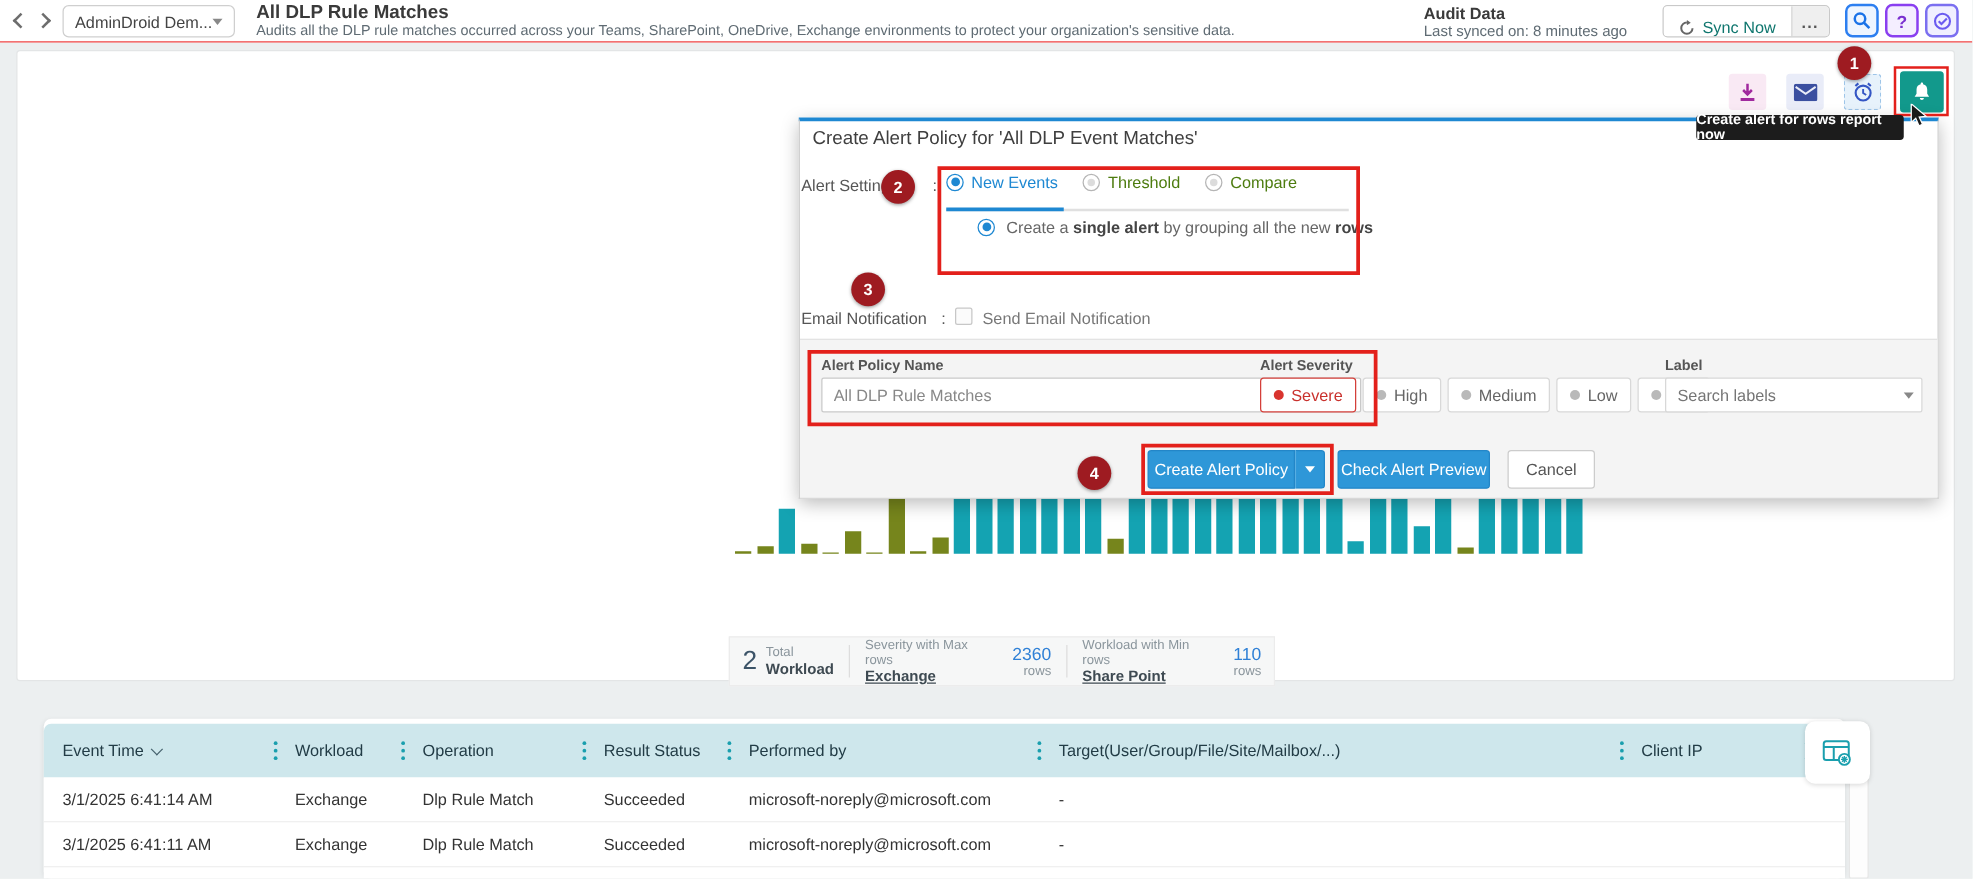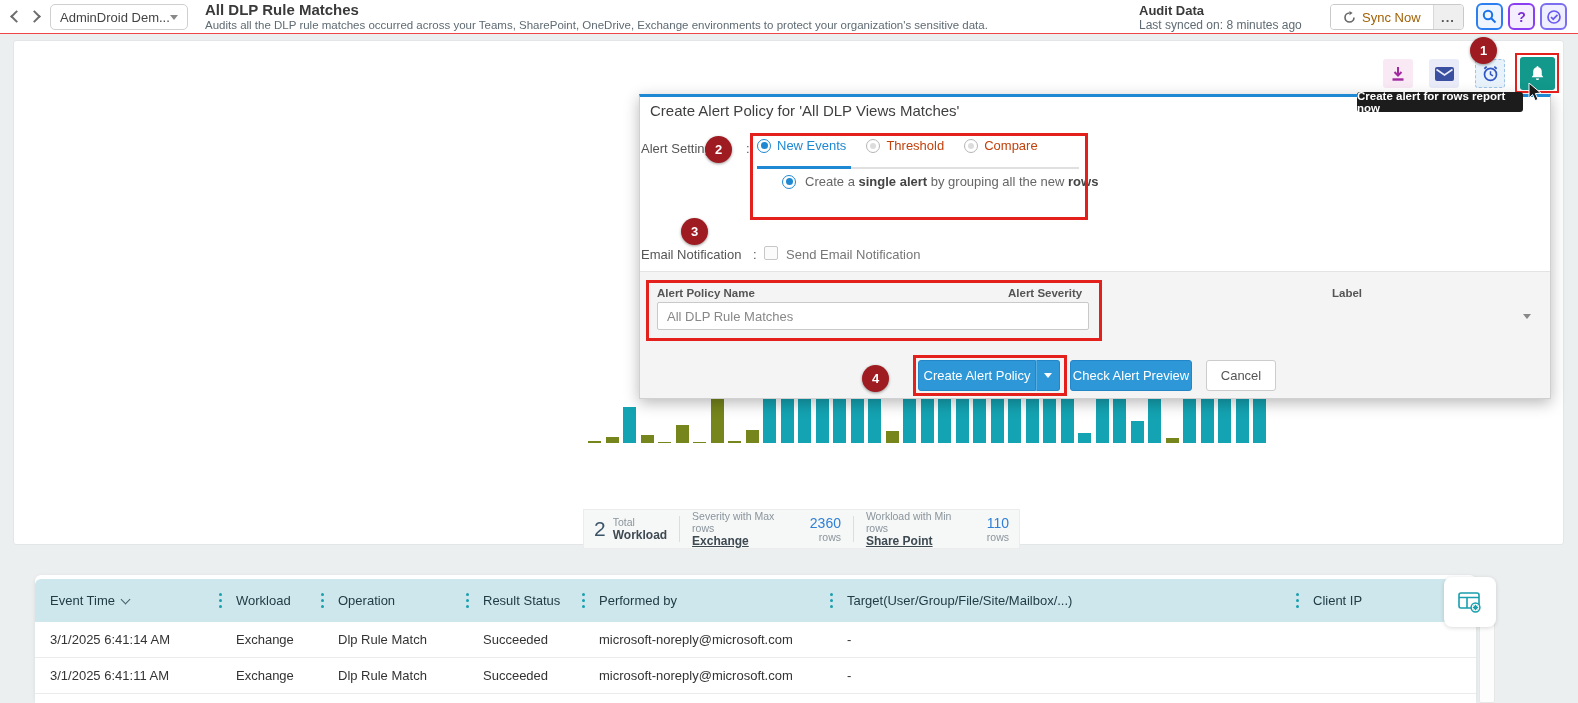--- a/index.html
+++ b/index.html
@@ -12,21 +12,21 @@
   .navchev { position:absolute; top:12px; width:9px; height:9px; border-left:2px solid #6d6d6d; border-bottom:2px solid #6d6d6d; cursor:pointer; }
   .nav-back { left:12px; transform:rotate(45deg); }
   .nav-fwd  { left:30px; transform:rotate(225deg); }
   .tenantbox { position:absolute; left:50px; top:4px; width:138px; height:26px; border:1px solid #cfcfcf; border-radius:5px; background:#fff; display:flex; align-items:center; padding:0 9px; font-size:13px; color:#444; }
   .tenantbox .tri { margin-left:auto; }
   .pagetitle { position:absolute; left:205px; top:1px; font-size:15px; font-weight:bold; color:#3a3a3a; }
   .pagesub { position:absolute; left:205px; top:19px; font-size:11.5px; color:#5f6b73; }
   .auditlbl { position:absolute; left:1139px; top:3px; font-size:13px; font-weight:bold; color:#3a3a3a; }
   .synced { position:absolute; left:1139px; top:18px; font-size:12px; color:#5f6b73; }
   .syncgroup { position:absolute; left:1330px; top:4px; height:26px; display:flex; border:1px solid #c9c9c9; border-radius:4px; overflow:hidden; background:#fff; }
-  .syncbtn { display:flex; align-items:center; gap:6px; padding:0 12px; font-size:13px; color:#a16207; cursor:pointer; background:#fff; }
+  .syncbtn { display:flex; align-items:flex-end; gap:6px; padding:0 12px; font-size:13px; color:#0f766e; cursor:pointer; background:#fff; }
   .morebtn { width:30px; display:flex; align-items:center; justify-content:center; background:#efefef; border-left:1px solid #d8d8d8; color:#555; cursor:pointer; font-weight:bold; letter-spacing:1px; }
   .sqbtn { position:absolute; top:3px; width:27px; height:27px; border-radius:6px; display:flex; align-items:center; justify-content:center; cursor:pointer; }
   .btn-search { left:1476px; border:2px solid #2d7ff0; background:#eef5ff; }
   .btn-help { left:1508px; border:2px solid #8a3ff0; background:#f4eeff; color:#7a2fd0; font-weight:bold; font-size:14px; }
   .btn-clockcheck { left:1540px; border:2px solid #7b6ff0; background:#f0efff; }
 
   
   .maincard { position:absolute; left:13px; top:40px; width:1551px; height:505px; background:#fff; border:1px solid #e3e5e6; border-radius:3px; z-index:1; }
 
   .iconbtn20 { position:absolute; cursor:pointer; }
@@ -96,21 +96,21 @@
   .act-mail { left:1429px; top:59px; background:#e9ecf8; }
   .act-sched { left:1475px; top:59px; background:#e7f2fb; border:1px dashed #9ec5e8; }
   .act-bell { left:1520px; top:57px; width:35px; height:33px; background:#12998c; }
 
   
   .dialog { position:absolute; left:639px; top:94px; width:912px; height:305px; background:#fff; border:1px solid #d0d0d0; border-top:3px solid #1e88d2; box-shadow:0 4px 14px rgba(0,0,0,.28); z-index:20; }
   .dlg-title { position:absolute; left:650px; top:102px; font-size:15px; color:#3f3f3f; z-index:21; }
   .dlg-lbl { position:absolute; font-size:13px; color:#555; z-index:21; }
   #modes { position:absolute; left:757px; top:138px; display:flex; gap:20px; z-index:21; }
   .mode { display:flex; align-items:center; gap:6px; cursor:pointer; }
-  .mlabel { font-size:13px; color:#c2410c; }
+  .mlabel { font-size:13px; color:#4d7c0f; }
   .mlabel.sel { color:#1e88d2; }
   .modes-line { position:absolute; left:757px; top:167px; width:322px; height:2px; background:#e0e0e0; z-index:21; }
   .modes-line-blue { position:absolute; left:757px; top:166px; width:94px; height:3px; background:#1e88d2; z-index:22; }
   #options { position:absolute; left:782px; top:174px; display:flex; flex-direction:column; gap:9px; z-index:21; }
   .optrow { display:flex; align-items:center; gap:9px; cursor:pointer; }
   .opttext { font-size:13px; color:#666; }
   .opttext .b { font-weight:bold; color:#444; }
   .radio { width:14px; height:14px; border:1px solid #b5b5b5; border-radius:50%; background:#fff; position:relative; flex:none; display:inline-block; }
   .radio.sel { border-color:#1e88d2; }
   .radio.sel::after { content:''; position:absolute; left:2.5px; top:2.5px; right:2.5px; bottom:2.5px; background:#1e88d2; border-radius:50%; }
@@ -429,21 +429,21 @@
         <path d="M3.5 5L6 2.8M16.5 5L14 2.8" stroke="#3456c4" stroke-width="1.8"></path>
       </svg>
   </div>
   <div class="actbtn act-bell">
     <svg width="19" height="19" viewBox="0 0 20 20">
         <path fill="#fff" d="M10 2c.6 0 1 .4 1 1v.5c2.3.5 3.5 2.2 3.5 4.5v3.6l1.6 2.4H3.9l1.6-2.4V8c0-2.3 1.2-4 3.5-4.5V3c0-.6.4-1 1-1zm-1.7 13.2h3.4c0 .9-.8 1.7-1.7 1.7s-1.7-.8-1.7-1.7z"></path>
       </svg>
   </div>
 
   <section class="dialog"></section>
-  <div class="dlg-title">Create Alert Policy for 'All DLP Views Matches'</div>
+  <div class="dlg-title">Create Alert Policy for 'All DLP Event Matches'</div>
   <div class="dlg-lbl" style="left:641px;top:141px;">Alert Settings</div>
   <div class="dlg-lbl" style="left:746px;top:141px;">:</div>
   <div id="modes">
       <div class="mode">
         <div class="radio sel"></div>
         <div class="mlabel sel">New Events</div>
       </div>
       <div class="mode">
         <div class="radio unsel"></div>
         <div class="mlabel">Threshold</div>
@@ -462,21 +462,44 @@
       </div>
     </div>
   <div class="dlg-lbl" style="left:641px;top:247px;">Email Notification</div>
   <div class="dlg-lbl" style="left:753px;top:247px;">:</div>
   <span class="checkbox" style="position:absolute;left:764px;top:246px;z-index:21;"></span>
   <div class="dlg-email-opt">Send Email Notification</div>
   <div class="dlg-panel"></div>
   <div class="pname-lbl">Alert Policy Name</div>
   <input class="pname-input" readonly="" value="All DLP Rule Matches" style="">
   <div class="sev-lbl">Alert Severity</div>
+  <div id="sevrow">
+      <div class="sev sel">
+        <div class="dot"></div>
+        <span>Severe</span>
+      </div>
+      <div class="sev">
+        <div class="dot"></div>
+        <span>High</span>
+      </div>
+      <div class="sev">
+        <div class="dot"></div>
+        <span>Medium</span>
+      </div>
+      <div class="sev">
+        <div class="dot"></div>
+        <span>Low</span>
+      </div>
+      <div class="sev">
+        <div class="dot"></div>
+        <span>Info</span>
+      </div>
+    </div>
   <div class="lab-lbl">Label</div>
+  <input class="lab-dd" readonly="" placeholder="Search labels" style="">
   <span class="tri lab-tri"></span>
   <div class="bluebtn createbtn">Create Alert Policy</div>
   <div class="bluebtn createdd">
       <span class="tri tri-white"></span>
     </div>
   <div class="bluebtn previewbtn">Check Alert Preview</div>
   <div class="cancelbtn">Cancel</div>
 
   <div class="redbox" style="left:1515px;top:53px;width:44px;height:40px;border-width:2px;z-index:45;"></div>
   <div class="redbox" style="left:750px;top:133px;width:338px;height:87px;"></div>

